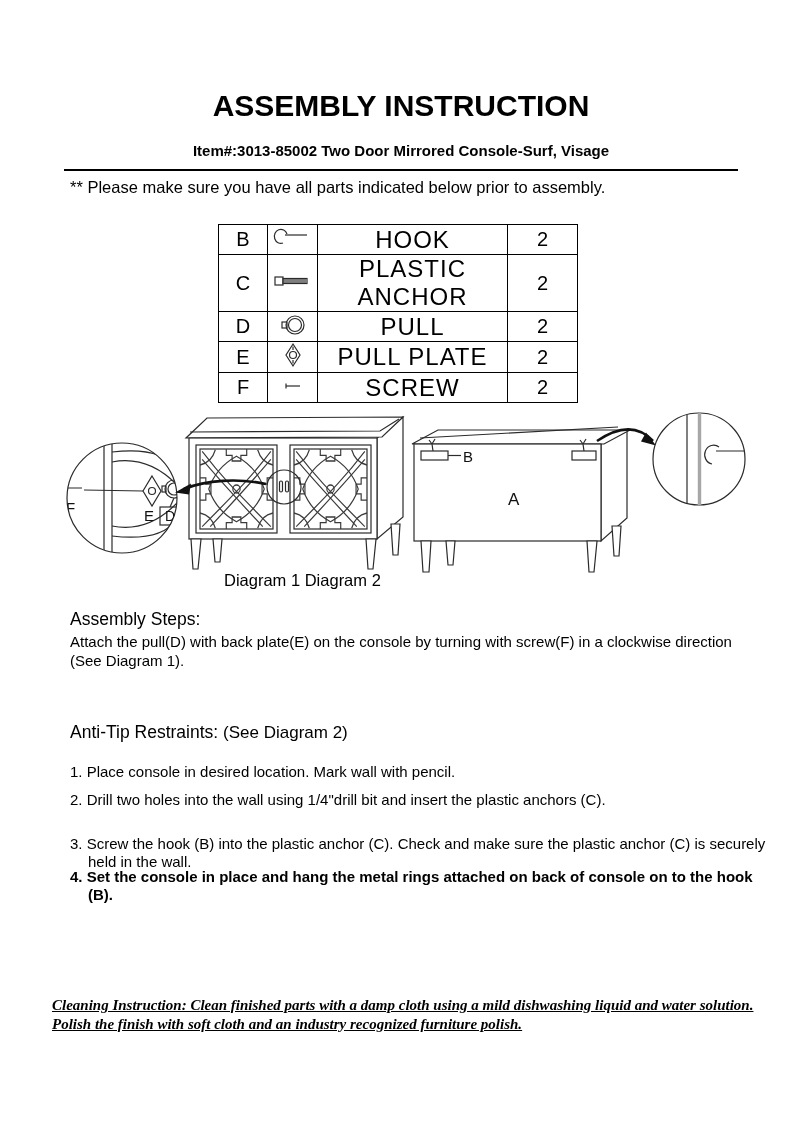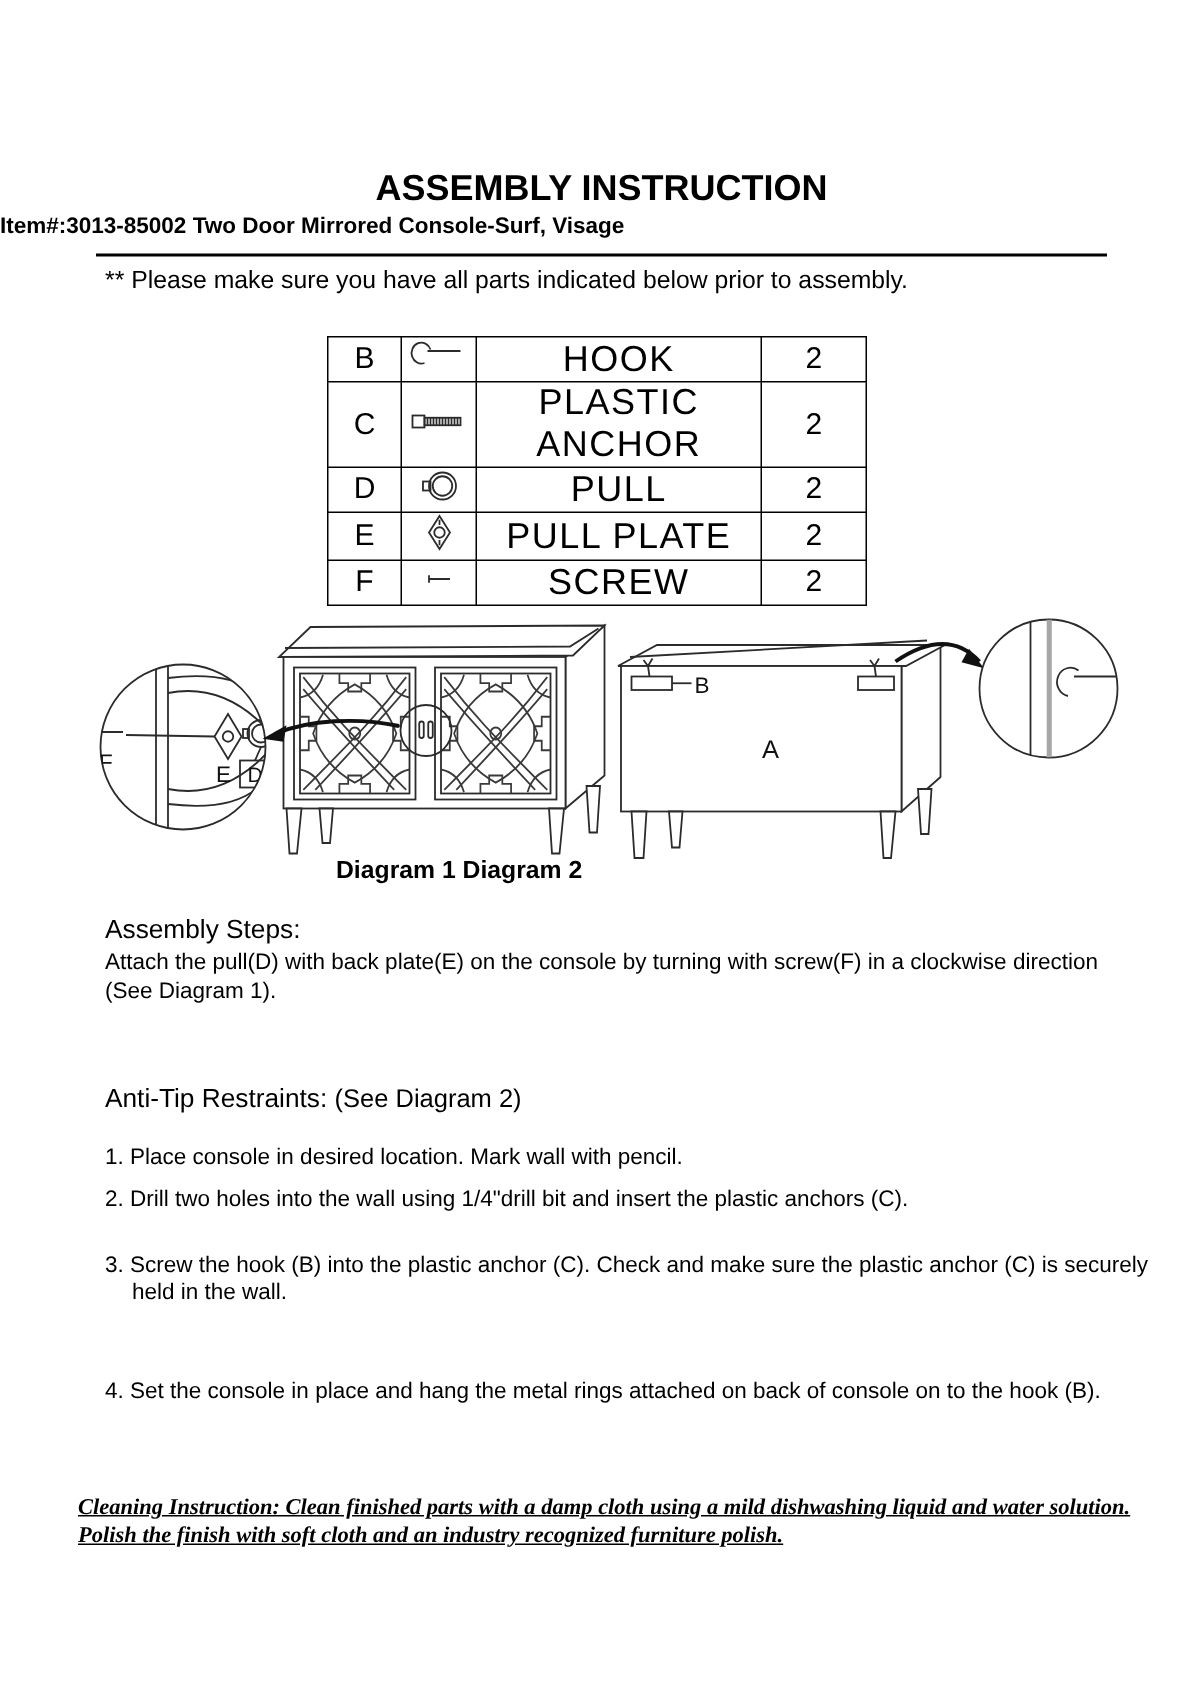--- a/index.html
+++ b/index.html
@@ -1,42 +1,42 @@
 <!DOCTYPE html>
 <html><head>
 <meta charset="utf-8">
 <style>
   html,body{margin:0;padding:0;background:#ffffff;}
   body{width:802px;height:1134px;position:relative;overflow:hidden;
        font-family:"Liberation Sans",sans-serif;color:#000;}
   .abs{position:absolute;}
-  .page-title{top:108px;left:0;width:802px;text-align:center;
-      font-size:24px;font-weight:bold;letter-spacing:0px;line-height:36px;}
-  .item-line{top:142px;left:0;width:802px;text-align:left;
+  .page-title{top:88px;left:0;width:802px;text-align:center;
+      font-size:30px;font-weight:bold;letter-spacing:0px;line-height:36px;}
+  .item-line{top:142px;left:0;width:802px;text-align:center;
       font-size:15px;font-weight:bold;}
   .rule{top:169px;left:64px;width:674px;height:0;border-top:2px solid #000;}
   .note{top:178px;left:70px;font-size:16.5px;}
   table.hw{position:absolute;top:224px;left:218px;border-collapse:collapse;
       table-layout:fixed;}
   table.hw th,table.hw td{border:1px solid #000;padding:0;text-align:center;
       vertical-align:middle;font-weight:normal;background:#fff;}
   table.hw th{height:33px;font-size:20px;letter-spacing:1px;}
   table.hw td{height:29px;}
   .c-no{width:49px;} .c-ic{width:50px;} .c-nm{width:190px;} .c-qt{width:70px;}
   td.letter{font-size:20px;} td.pname{font-size:24px;letter-spacing:1px;}
   td.qty{font-size:20px;}
   .diagram-band{top:400px;left:0;width:802px;height:200px;}
-  .diagram-caption{top:571px;left:224px;font-size:16.5px;font-weight:bold;}
+  .diagram-caption{top:571px;left:224px;font-size:16.5px;font-weight:normal;}
   .asm-head{top:609px;left:70px;font-size:17.5px;}
   .asm-body{top:632px;left:70px;width:686px;font-size:15px;line-height:19px;}
   .tip-head{top:722px;left:70px;font-size:17.5px;}
   .tip-head .suffix{font-size:17px;}
   .step{left:70px;width:688px;font-size:15px;line-height:18px;
         padding-left:18px;text-indent:-18px;}
-  .s1{top:763px;} .s2{top:791px;} .s3{top:835px;} .s4{top:919px;}
+  .s1{top:763px;} .s2{top:791px;} .s3{top:835px;} .s4{top:868px;font-weight:bold;}
   .cleaning{top:996px;left:52px;width:712px;
       font-family:"Liberation Serif",serif;font-style:italic;font-weight:bold;
       font-size:15px;line-height:18.5px;text-decoration:underline;}
   svg .ln{fill:none;stroke:#2b2b2b;stroke-width:1.2;}
   svg .fc{fill:#ffffff;stroke:#2b2b2b;stroke-width:1.2;}
   svg text{font-family:"Liberation Sans",sans-serif;fill:#111;}
 </style>
 </head>
 <body>
 

